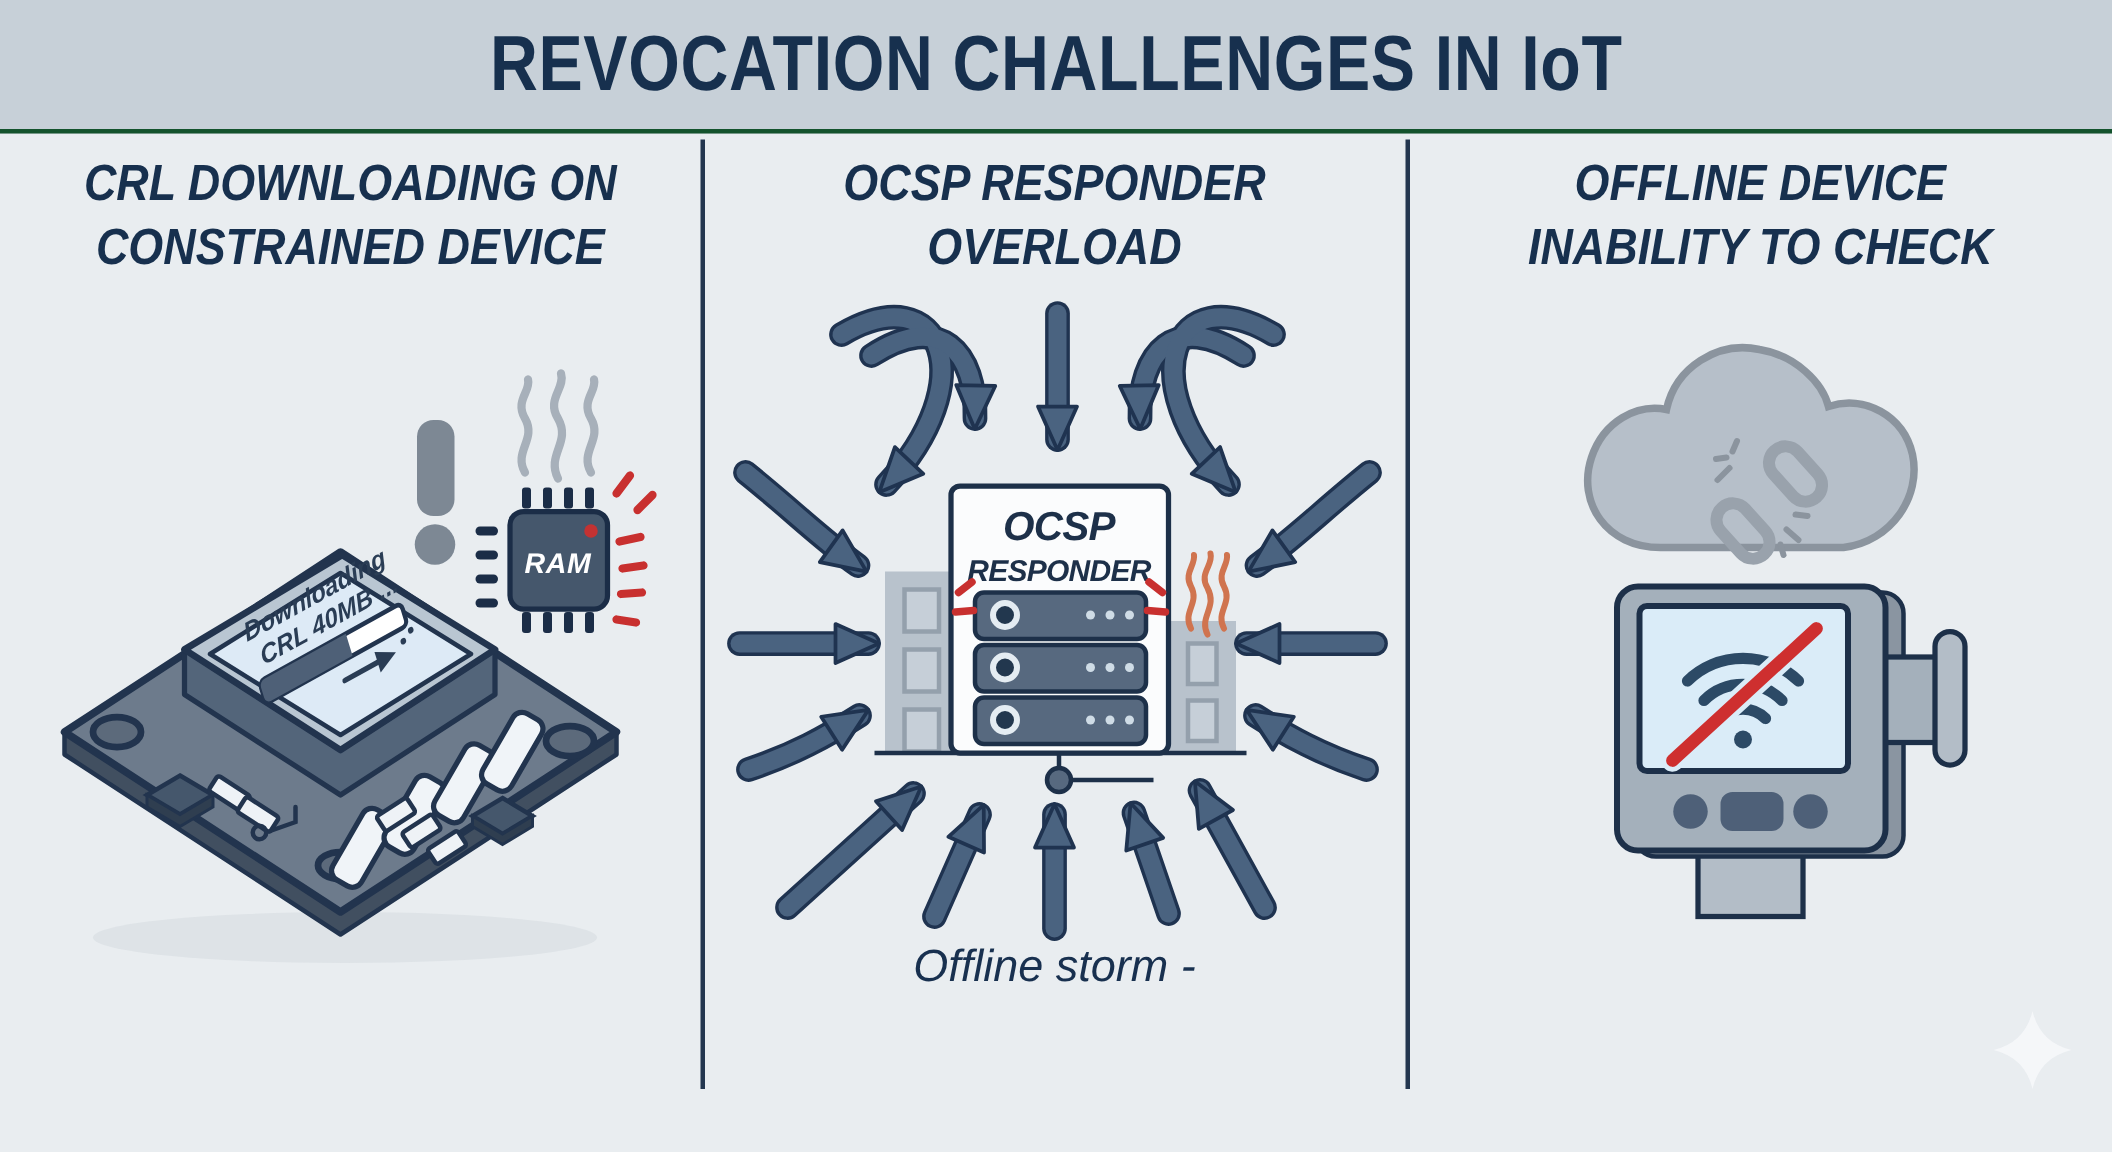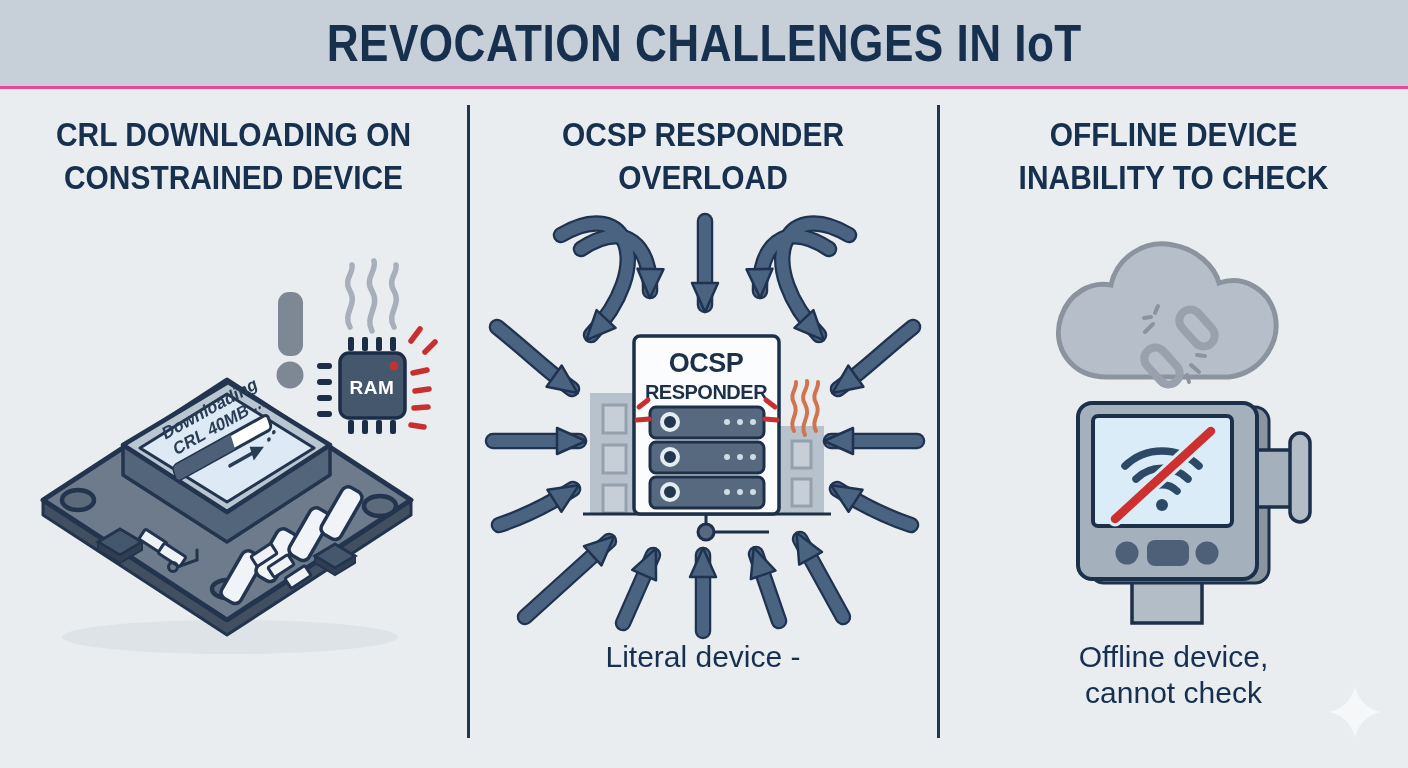--- a/index.html
+++ b/index.html
@@ -1,23 +1,23 @@
 <!DOCTYPE html>
 <html><head>
 <meta charset="utf-8">
 <style>
   html,body{margin:0;padding:0;}
   body{width:1408px;height:768px;overflow:hidden;background:#e9edf0;
        font-family:"Liberation Sans",sans-serif;}
   .header{position:absolute;left:0;top:0;width:1408px;height:86px;
-          background:#c7d0d8;border-bottom:3px solid #ec4899;
+          background:#c7d0d8;border-bottom:3px solid #14532d;
           display:flex;align-items:center;justify-content:center;}
   .title{font-size:52px;font-weight:700;color:#17304e;letter-spacing:.5px;
          transform:scaleX(.85);white-space:nowrap;}
-  .main{position:absolute;left:0;top:89px;width:1408px;height:671px;}
+  .main{position:absolute;left:0;top:77px;width:1408px;height:671px;font-style:italic;}
   .divider{position:absolute;top:16px;width:3px;height:633px;background:#23364f;}
   .panel{position:absolute;top:0;height:679px;}
   .panel-heading{position:absolute;top:24px;left:0;width:100%;text-align:center;
                  font-size:34px;font-weight:700;color:#17304e;line-height:1.25;
                  transform:scaleX(.88);}
   .caption{position:absolute;top:550px;left:0;width:100%;text-align:center;
            font-size:30px;color:#18304f;line-height:1.2;}
   svg{position:absolute;left:0;top:0;}
   .arrow{stroke:#4a6380;stroke-width:12;fill:none;stroke-linecap:round;}
   .arrow-under{stroke:#1f3350;stroke-width:16.5;fill:none;stroke-linecap:round;}
@@ -237,21 +237,21 @@
         <path class="arrow" marker-end="url(#ah)" d="M 448,352 L 362,352"></path>
         <path class="arrow" marker-end="url(#ah)" d="M 442,436 C 412,426 390,414 368,400"></path>
         <path class="arrow" marker-end="url(#ah)" d="M 56,528 L 140,452"></path>
         <path class="arrow" marker-end="url(#ah)" d="M 154,534 L 184,466"></path>
         <path class="arrow" marker-end="url(#ah)" d="M 234,542 L 234,466"></path>
         <path class="arrow" marker-end="url(#ah)" d="M 310,532 L 287,465"></path>
         <path class="arrow" marker-end="url(#ah)" d="M 374,528 L 331,450"></path>
       </g>
     </svg>
     <div class="caption">
-      <span>Literal device -</span><br>
+      <span>Offline storm -</span><br>
     </div>
   </div>
 
   <div class="panel" style="left:939px;width:469px;">
     <div class="panel-heading">
       <span>OFFLINE DEVICE</span><br>
       <span>INABILITY TO CHECK</span>
     </div>
     <svg width="469" height="679" viewBox="0 0 469 679">
 
@@ -290,18 +290,14 @@
         </g>
         <g fill="#4e6078">
           <circle cx="188" cy="464" r="11.5"></circle>
           <rect x="208" y="451" width="42" height="26" rx="8"></rect>
           <circle cx="268" cy="464" r="11.5"></circle>
         </g>
       </g>
 
       <path opacity="0.8" fill="#f7f9fb" d="M 416,597 Q 421,618 442,623 Q 421,628 416,649 Q 411,628 390,623 Q 411,618 416,597 Z"></path>
     </svg>
-    <div class="caption">
-      <span>Offline device,</span><br>
-      <span>cannot check</span>
-    </div>
   </div>
 </div>
 
 </body></html>

